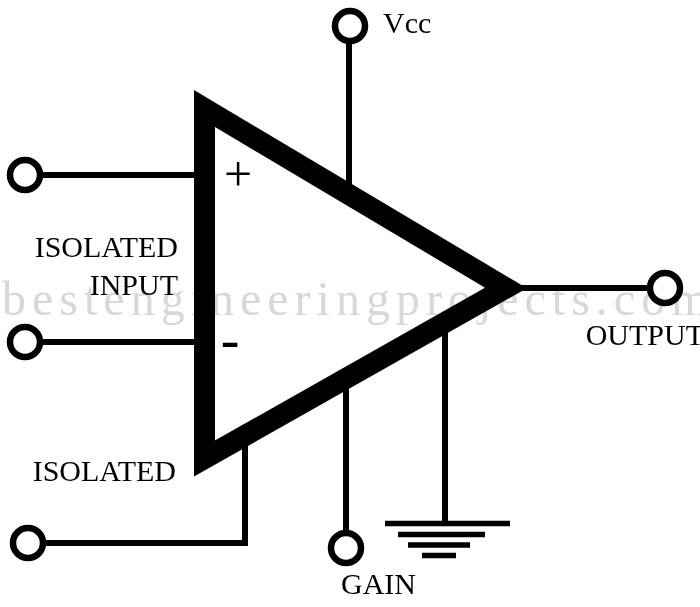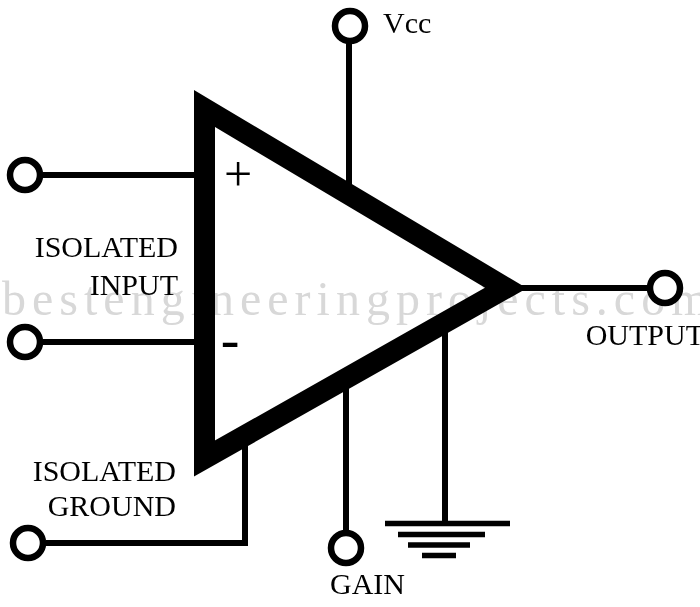--- a/index.html
+++ b/index.html
@@ -78,24 +78,23 @@
 
   <div class="lbl" style="left:383px;top:8px;">Vcc</div>
 
   <div class="lbl two" style="left:0;top:228px;width:178px;">
     <div>ISOLATED</div>
     <div>INPUT</div>
   </div>
 
   <div class="lbl two-tight" style="left:0;top:453px;width:176px;">
     <div>ISOLATED</div>
-    <div>GROUND</div>
   </div>
 
   <div class="lbl" style="left:540px;top:320px;width:164px;">OUTPUT</div>
 
-  <div class="lbl" style="left:269px;top:569px;width:136px;">GAIN</div>
+  <div class="lbl" style="left:280px;top:569px;width:136px;">GAIN</div>
 
   <div class="sign" style="left:213px;top:149px;width:50px;font-size:50px;">+</div>
 
   <div class="sign" style="left:202px;top:311px;width:56px;font-size:56px;">-</div>
 
 </div>
 
 </body></html>

